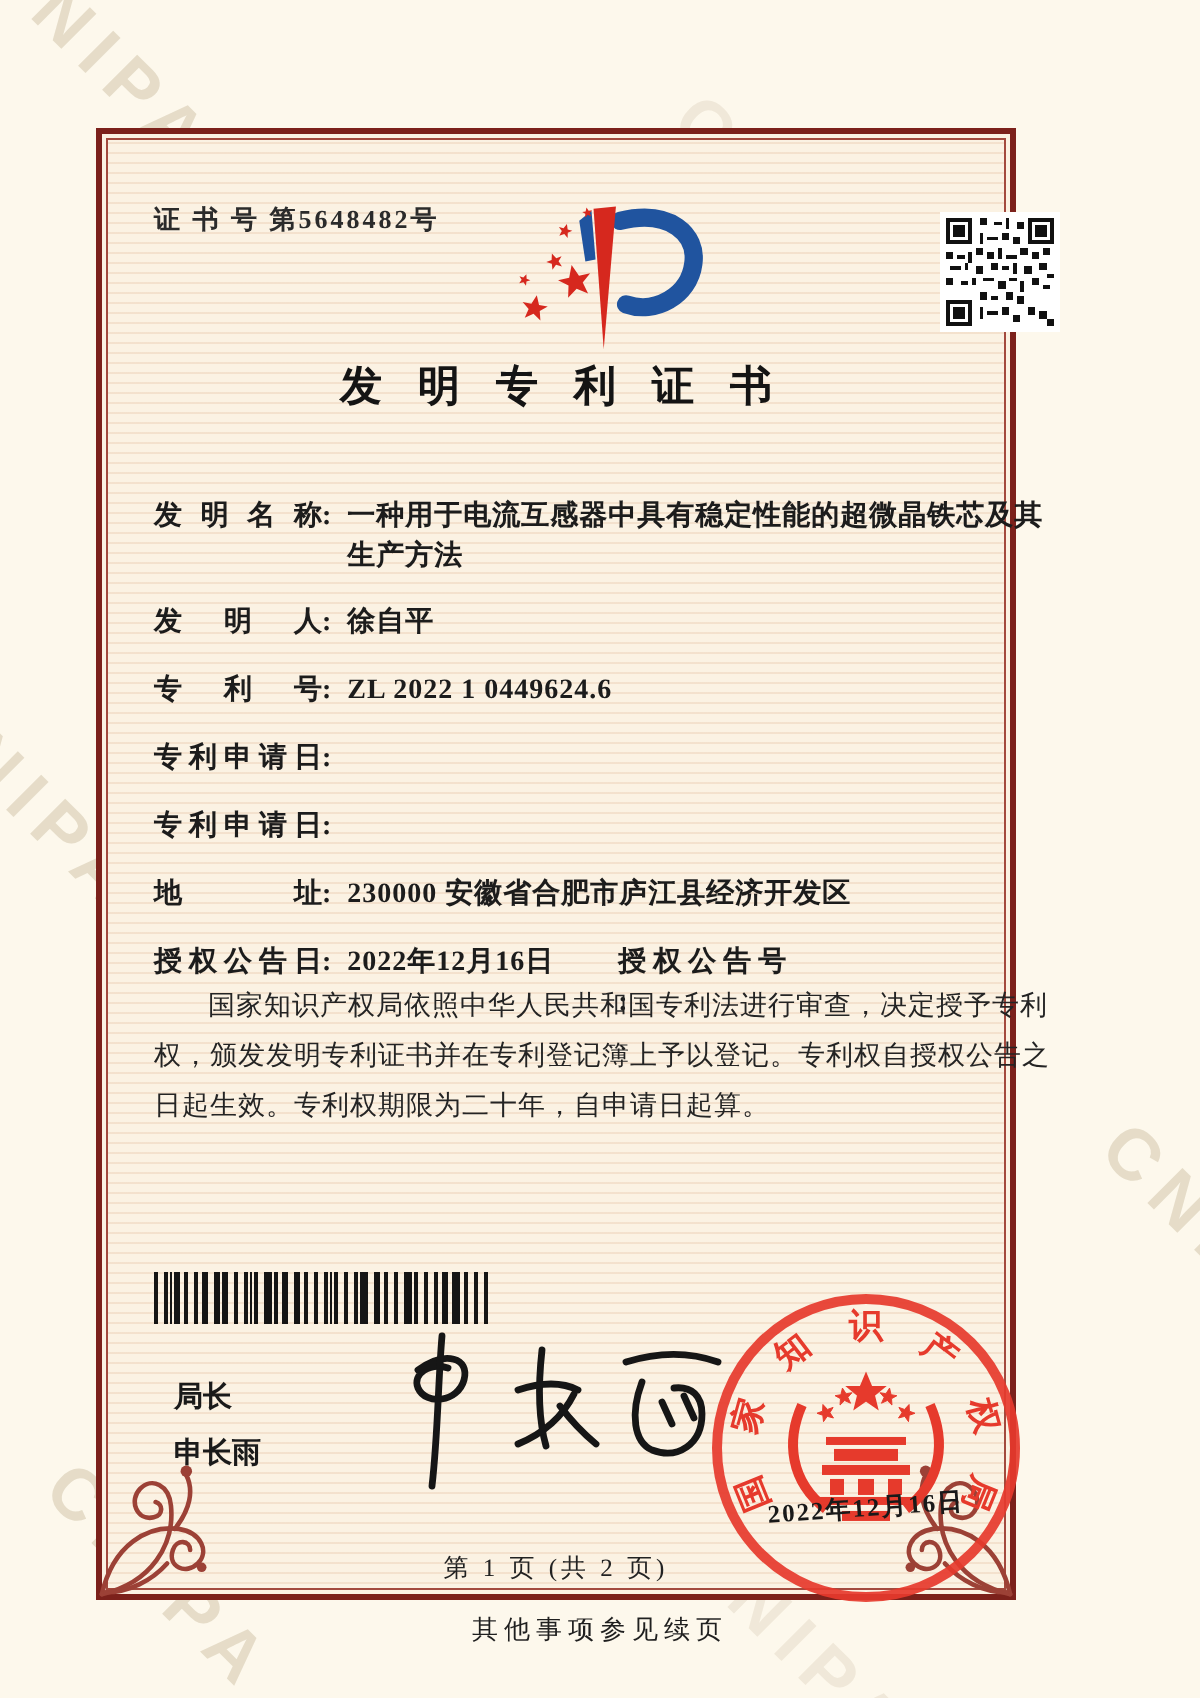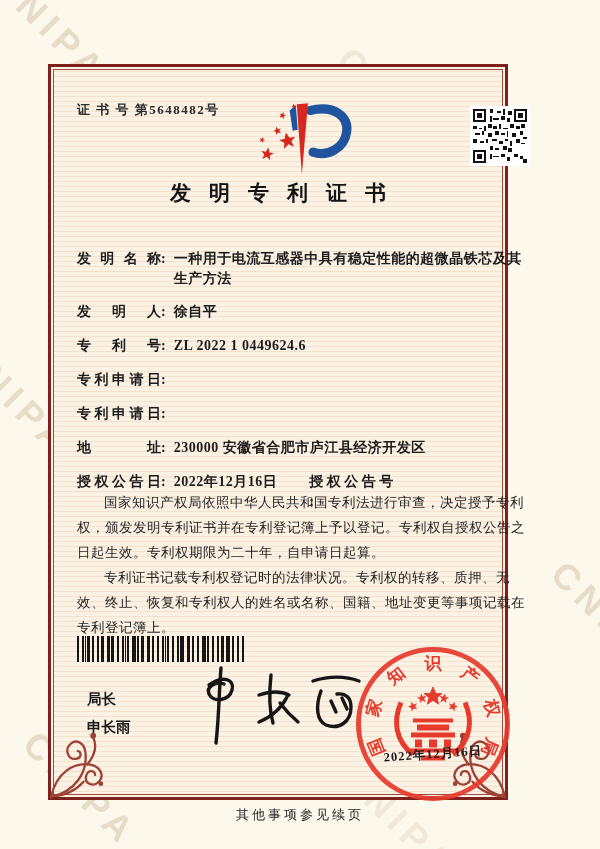--- a/index.html
+++ b/index.html
@@ -243,21 +243,20 @@
       <span class="val">2022年12月16日</span>
       <span class="pair2">
         <span class="lbl">授权公告号</span>
           <span class="colon">:</span>
       </span>
     </div>
   </div>
 
   <div class="paras">
     <p>国家知识产权局依照中华人民共和国专利法进行审查，决定授予专利权，颁发发明专利证书并在专利登记簿上予以登记。专利权自授权公告之日起生效。专利权期限为二十年，自申请日起算。</p>
-    <p>专利证书记载专利权登记时的法律状况。专利权的转移、质押、无效、终止、恢复和专利权人的姓名或名称、国籍、地址变更等事项记载在专利登记簿上。</p>
   </div>
 
   <div class="barcode"></div>
 
   <div class="director">
     <div>局长</div>
     <div>申长雨</div>
   </div>
 
   <svg class="signature" viewBox="0 0 195 84">
@@ -300,15 +299,16 @@
         <rect x="26" y="63" width="7" height="8" stroke="none"></rect>
         <rect x="40" y="63" width="8" height="8" stroke="none"></rect>
         <rect x="55" y="63" width="7" height="8" stroke="none"></rect>
         <rect x="18" y="72" width="52" height="4" stroke="none"></rect>
         <rect x="32" y="79" width="24" height="5" stroke="none"></rect>
       </g>
     </svg>
     <div class="seal-date">2022年12月16日</div>
   </div>
 
+  <div class="page-info">第 1 页 (共 2 页)</div>
 </div>
 
 <div class="footer-note">其他事项参见续页</div>
 
 </body></html>

